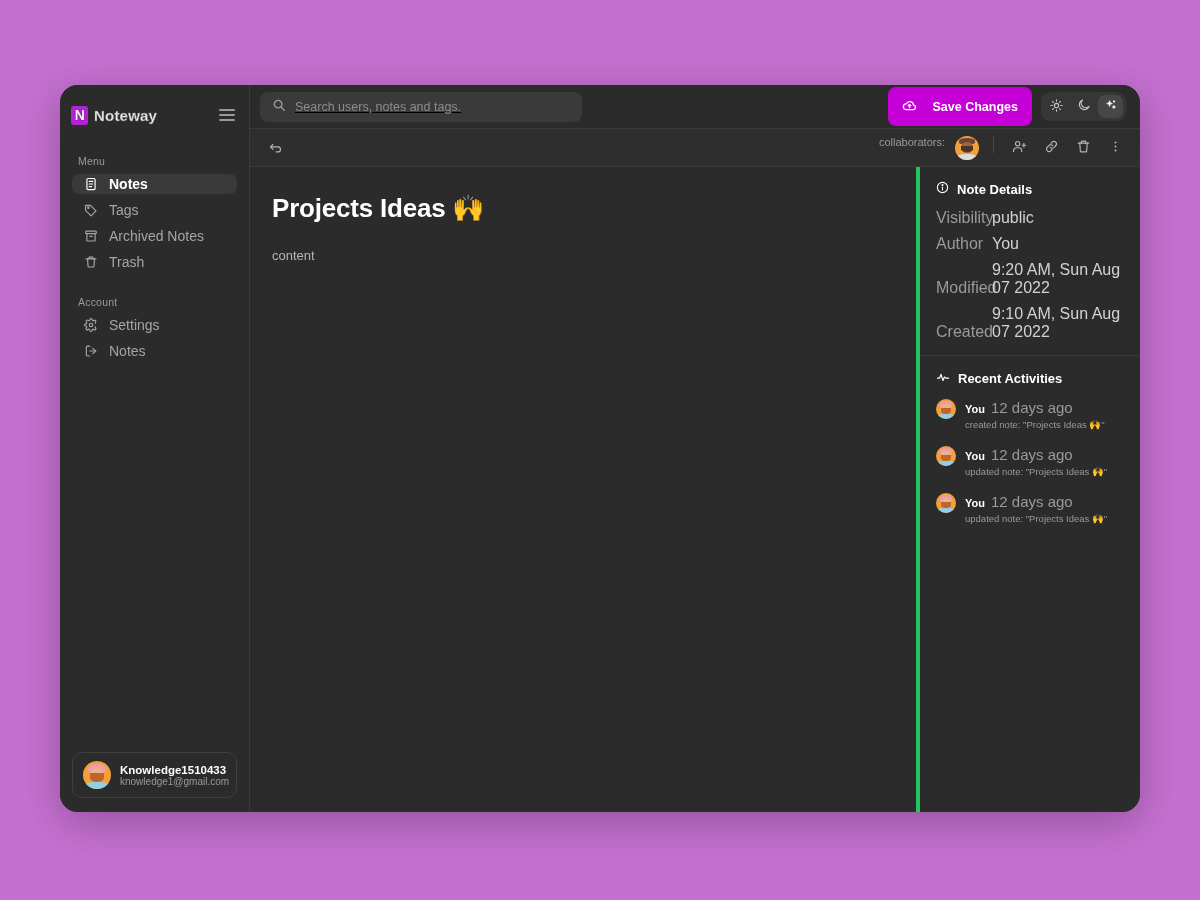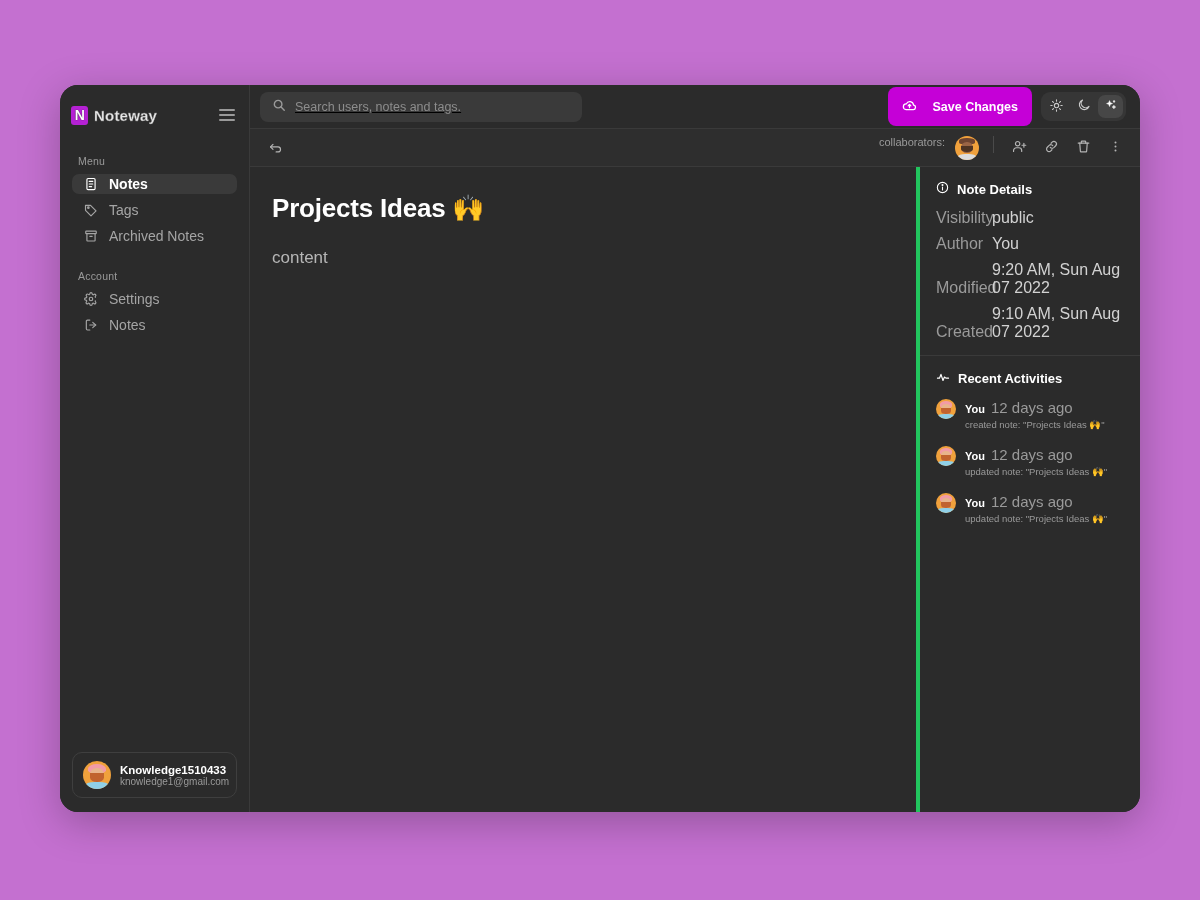--- a/index.html
+++ b/index.html
@@ -312,21 +312,21 @@
     border-right: 4px solid #22c55e;
     min-width: 0;
   }
   .note-title {
     font-size: 26px;
     font-weight: bold;
     color: #ffffff;
     letter-spacing: -0.2px;
     margin-bottom: 24px;
   }
-  .note-content { font-size: 17px; color: #b6b6b6; }
+  .note-content { font-size: 13px; color: #b6b6b6; }
 
   
   .right-panel {
     width: 220px;
     flex: 0 0 220px;
     background: #2b2b2b;
     display: flex;
     flex-direction: column;
   }
 
@@ -413,20 +413,30 @@
         <span>
           <svg width="14" height="14" viewBox="0 0 24 24" fill="none" stroke="currentColor" stroke-width="2" stroke-linecap="round" stroke-linejoin="round">
             <rect x="3" y="3.5" width="18" height="4.5" rx="1"></rect>
               <path d="M5 8v11.5a1 1 0 0 0 1 1h12a1 1 0 0 0 1-1V8"></path>
               <line x1="10" y1="12.5" x2="14" y2="12.5"></line>
           </svg>
         </span>
         <span>Archived Notes</span>
       </div>
 
+      <div class="nav-item">
+        <span>
+          <svg width="14" height="14" viewBox="0 0 24 24" fill="none" stroke="currentColor" stroke-width="2" stroke-linecap="round" stroke-linejoin="round">
+            <polyline points="3.5,6.5 20.5,6.5"></polyline>
+              <path d="M8.5 6.5V4.5a1 1 0 0 1 1-1h5a1 1 0 0 1 1 1v2"></path>
+              <path d="M6 6.5l1 13a1 1 0 0 0 1 1h8a1 1 0 0 0 1-1l1-13"></path>
+          </svg>
+        </span>
+        <span>Trash</span>
+      </div>
     </div>
 
     <div class="nav-list">
       <div class="section-label">Account</div>
 
       <div class="nav-item">
         <span>
           <svg width="14" height="14" viewBox="0 0 24 24" fill="none" stroke="currentColor" stroke-width="2" stroke-linecap="round" stroke-linejoin="round">
             <circle cx="12" cy="12" r="3"></circle>
             <path d="M19.4 15a1.7 1.7 0 0 0 .33 1.87l.06.06a2 2 0 1 1-2.83 2.83l-.06-.06A1.7 1.7 0 0 0 15 19.4a1.7 1.7 0 0 0-1 1.55V21a2 2 0 1 1-4 0v-.09A1.7 1.7 0 0 0 8.9 19.3a1.7 1.7 0 0 0-1.87.33l-.06.06a2 2 0 1 1-2.83-2.83l.06-.06A1.7 1.7 0 0 0 4.6 15a1.7 1.7 0 0 0-1.55-1H3a2 2 0 1 1 0-4h.09A1.7 1.7 0 0 0 4.7 8.9a1.7 1.7 0 0 0-.33-1.87l-.06-.06a2 2 0 1 1 2.83-2.83l.06.06A1.7 1.7 0 0 0 9 4.6a1.7 1.7 0 0 0 1-1.55V3a2 2 0 1 1 4 0v.09a1.7 1.7 0 0 0 1 1.55 1.7 1.7 0 0 0 1.87-.33l.06-.06a2 2 0 1 1 2.83 2.83l-.06.06A1.7 1.7 0 0 0 19.4 9v.09"></path>

